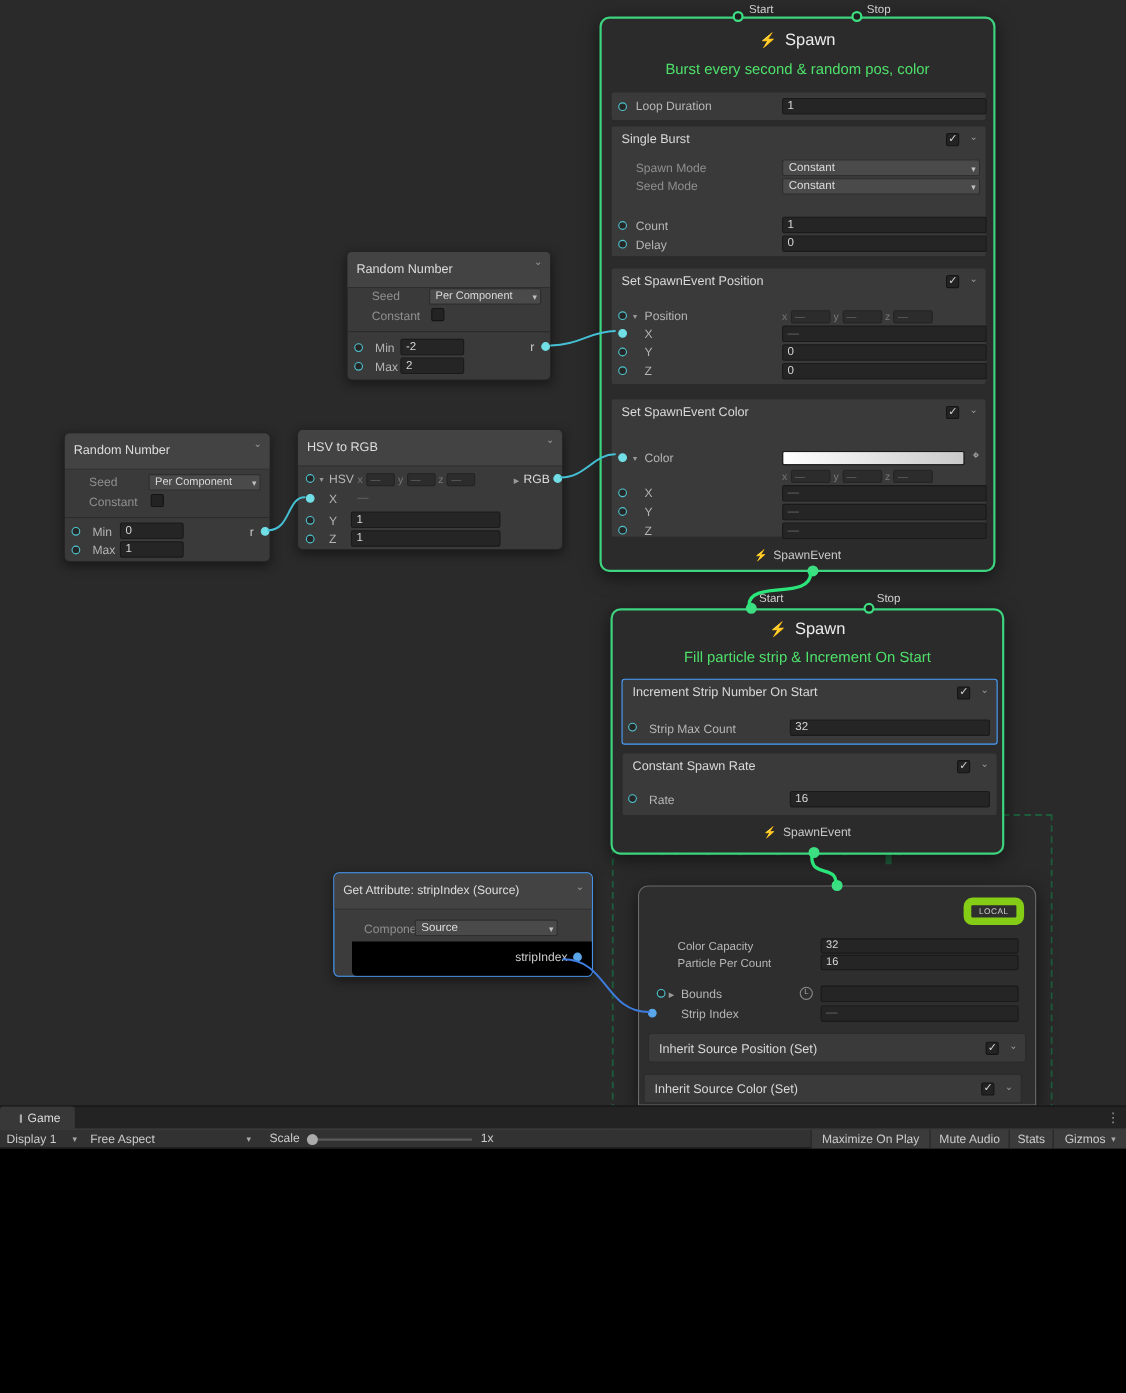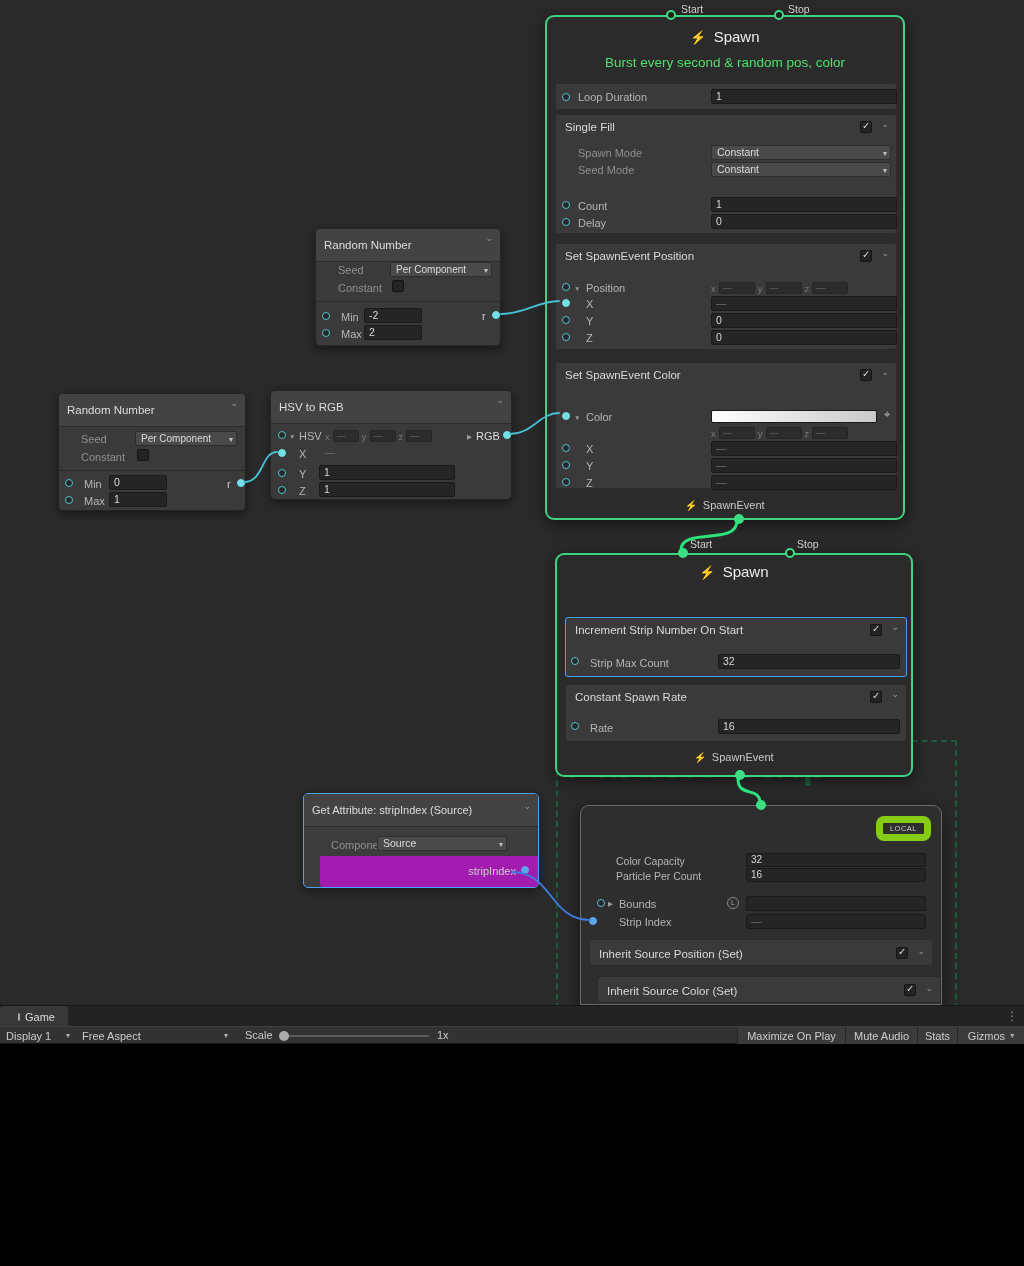--- a/index.html
+++ b/index.html
@@ -47,21 +47,21 @@
   .flow-lbl{position:absolute;font-size:10.5px;color:#d0d0d0;white-space:nowrap}
   
   .xyzrow{position:absolute;display:flex;align-items:center;gap:3px}
   .axis{font-size:9.5px;color:#787878}
   .mini{width:36px;height:12px;background:#2c2c2c;border:1px solid #242424;border-radius:2px;color:#666;font-size:9px;line-height:10px;padding:0 3px}
   .colorfield{position:absolute;height:13px;border-radius:2px;background:linear-gradient(to right,#ffffff,#c9c9c9);border:1px solid #1a1a1a}
   .eyedrop{position:absolute;font-size:11px;color:#b9b9b9}
   .licon{position:absolute;width:12px;height:12px;border:1px solid #8a8a8a;border-radius:50%;font-size:7px;color:#aaa;text-align:center;line-height:10px}
   .badge{position:absolute;border:7px solid #84cc16;border-radius:8px;font-size:7.5px;letter-spacing:.5px;color:#cfcfcf;padding:1px 7px}
   .divider{position:absolute;left:0;right:0;height:1px;background:#2c2c2c}
-  .outsec{position:absolute;left:16px;right:0;bottom:0;background:#a21caf;border-radius:0 0 4px 4px}
+  .outsec{position:absolute;left:16px;right:0;bottom:0;background:#000000;border-radius:0 0 4px 4px}
   
   svg.edges{position:absolute;left:0;top:0;z-index:40;pointer-events:none}
   
   .gp{position:absolute;left:0;width:1024px;z-index:100}
   .tabbar{top:1005px;height:21px;background:#232323;border-top:1px solid #151515}
   .tab{position:absolute;left:0;top:0;height:21px;width:68px;background:#383838;border-radius:3px 3px 0 0;display:flex;align-items:center;padding:0 18px;gap:5px;color:#ddd;font-size:11px}
   .tab-icon{width:11px;height:8px;border:1px solid #a8a8a8;border-radius:1px}
   .menu-dots{position:absolute;right:6px;top:3px;color:#999;font-size:12px}
   .toolbar{top:1026px;height:18px;background:#323232;border-top:1px solid #3e3e3e;border-bottom:1px solid #181818;font-size:11px;color:#cccccc}
   .tsel{position:absolute;top:0;height:17px;display:flex;align-items:center;padding:0 4px;gap:5px;white-space:nowrap}
@@ -163,21 +163,21 @@
     <div class="ctx-sub" style="top:38px">Burst every second &amp; random pos, color</div>
 
     <div class="blk" style="left:8px;top:66px;width:342px;height:27px">
       <div class="port" style="left:6px;top:9px"></div>
       <span class="lbl" style="left:22px;top:6px">Loop Duration</span>
       <div class="field" style="left:155px;top:5px;width:186px">1</div>
     </div>
 
     <div class="blk" style="left:8px;top:97px;width:342px;height:120px">
       <div class="blk-h">
-        <span>Single Fill</span>
+        <span>Single Burst</span>
         <div class="chk" style="right:24px;left:auto;top:6px">
             <span class="tick">✓</span>
           </div>
         <span class="chev">⌄</span>
       </div>
       <span class="lbl dim" style="left:22px;top:31px">Spawn Mode</span>
       <div class="dd" style="left:155px;top:30px;width:180px">Constant</div>
       <span class="lbl dim" style="left:22px;top:48px">Seed Mode</span>
       <div class="dd" style="left:155px;top:47px;width:180px">Constant</div>
       <div class="port" style="left:6px;top:86px"></div>
@@ -258,20 +258,21 @@
 
   <div class="ctx green" style="left:555px;top:553px;width:358px;height:224px">
     <span class="flow-lbl" style="left:133px;top:-17px">Start</span>
     <div class="gport on" style="left:121px;top:-7px"></div>
     <span class="flow-lbl" style="left:240px;top:-17px">Stop</span>
     <div class="gport" style="left:228px;top:-7px"></div>
 
     <div class="ctx-title" style="top:8px">
       <span class="bolt">⚡</span><span>Spawn</span>
     </div>
+    <div class="ctx-sub" style="top:35px">Fill particle strip &amp; Increment On Start</div>
 
     <div class="blk sel" style="left:8px;top:62px;width:342px;height:60px">
       <div class="blk-h">
         <span>Increment Strip Number On Start</span>
         <div class="chk" style="right:24px;left:auto;top:6px">
             <span class="tick">✓</span>
           </div>
         <span class="chev">⌄</span>
       </div>
       <div class="port" style="left:5px;top:39px"></div>
@@ -332,21 +333,21 @@
 
     <div class="blk" style="left:8px;top:133px;width:344px;height:27px">
       <div class="blk-h" style="height:27px">
         <span>Inherit Source Position (Set)</span>
         <div class="chk" style="right:24px;left:auto;top:7px">
             <span class="tick">✓</span>
           </div>
         <span class="chev" style="top:6px">⌄</span>
       </div>
     </div>
-    <div class="blk" style="left:16px;top:170px;width:344px;height:27px">
+    <div class="blk" style="left:4px;top:170px;width:344px;height:27px">
       <div class="blk-h" style="height:27px">
         <span>Inherit Source Color (Set)</span>
         <div class="chk" style="right:24px;left:auto;top:7px">
             <span class="tick">✓</span>
           </div>
         <span class="chev" style="top:6px">⌄</span>
       </div>
     </div>
   </div>
 

